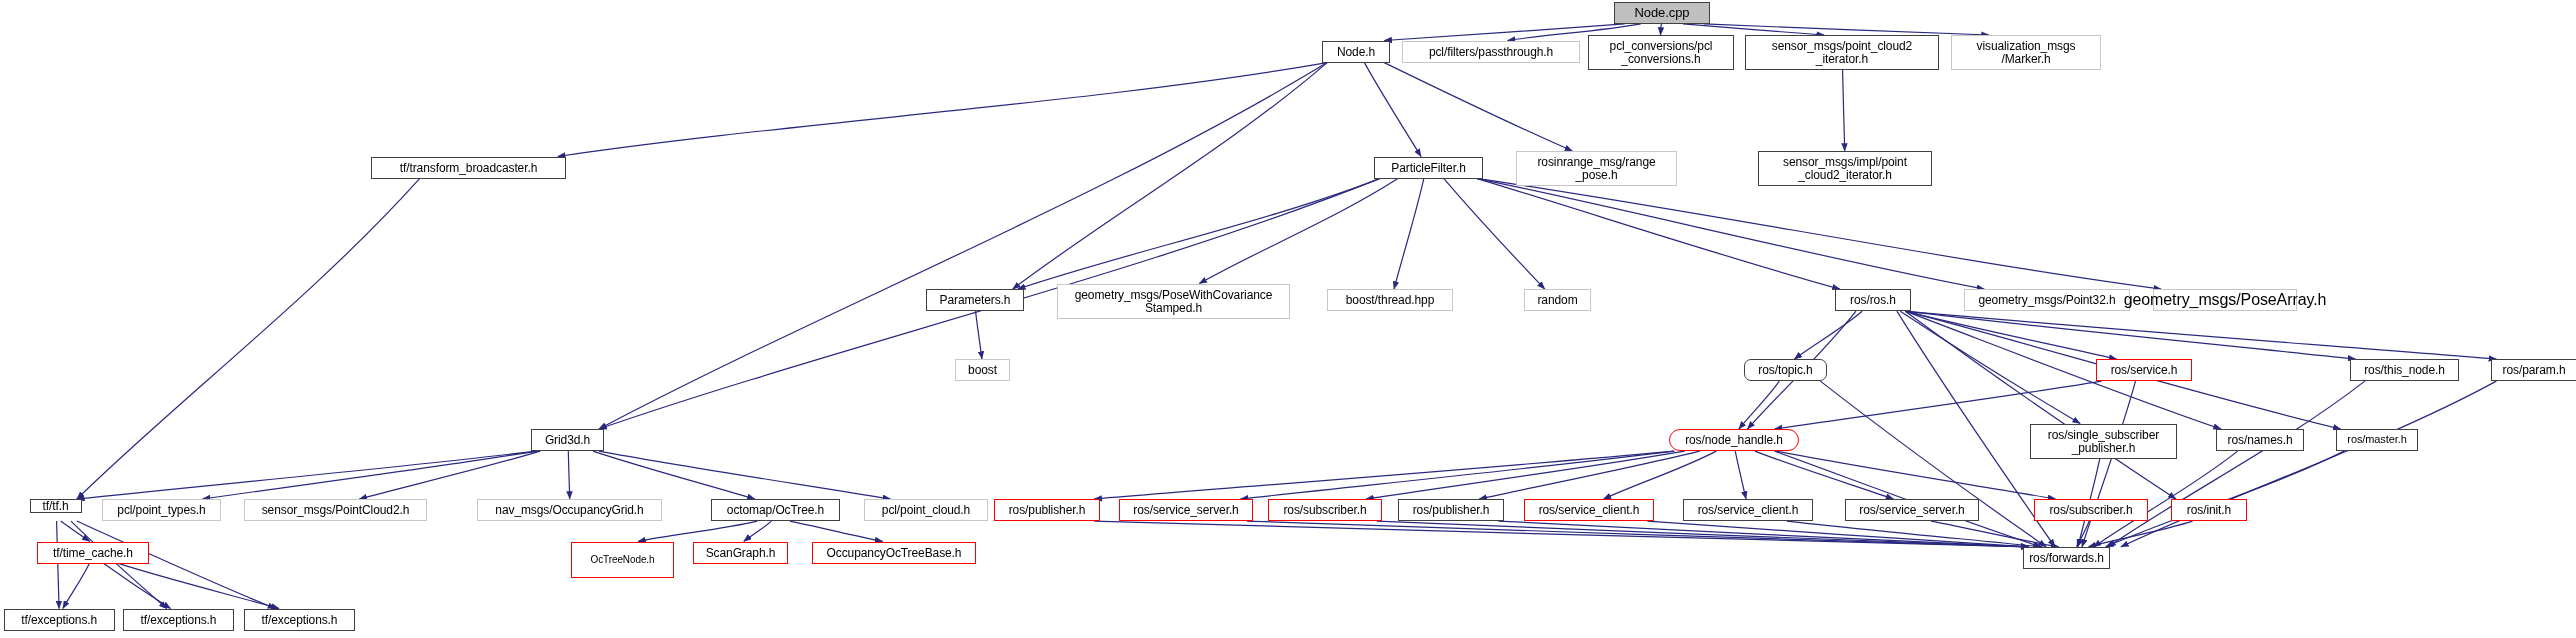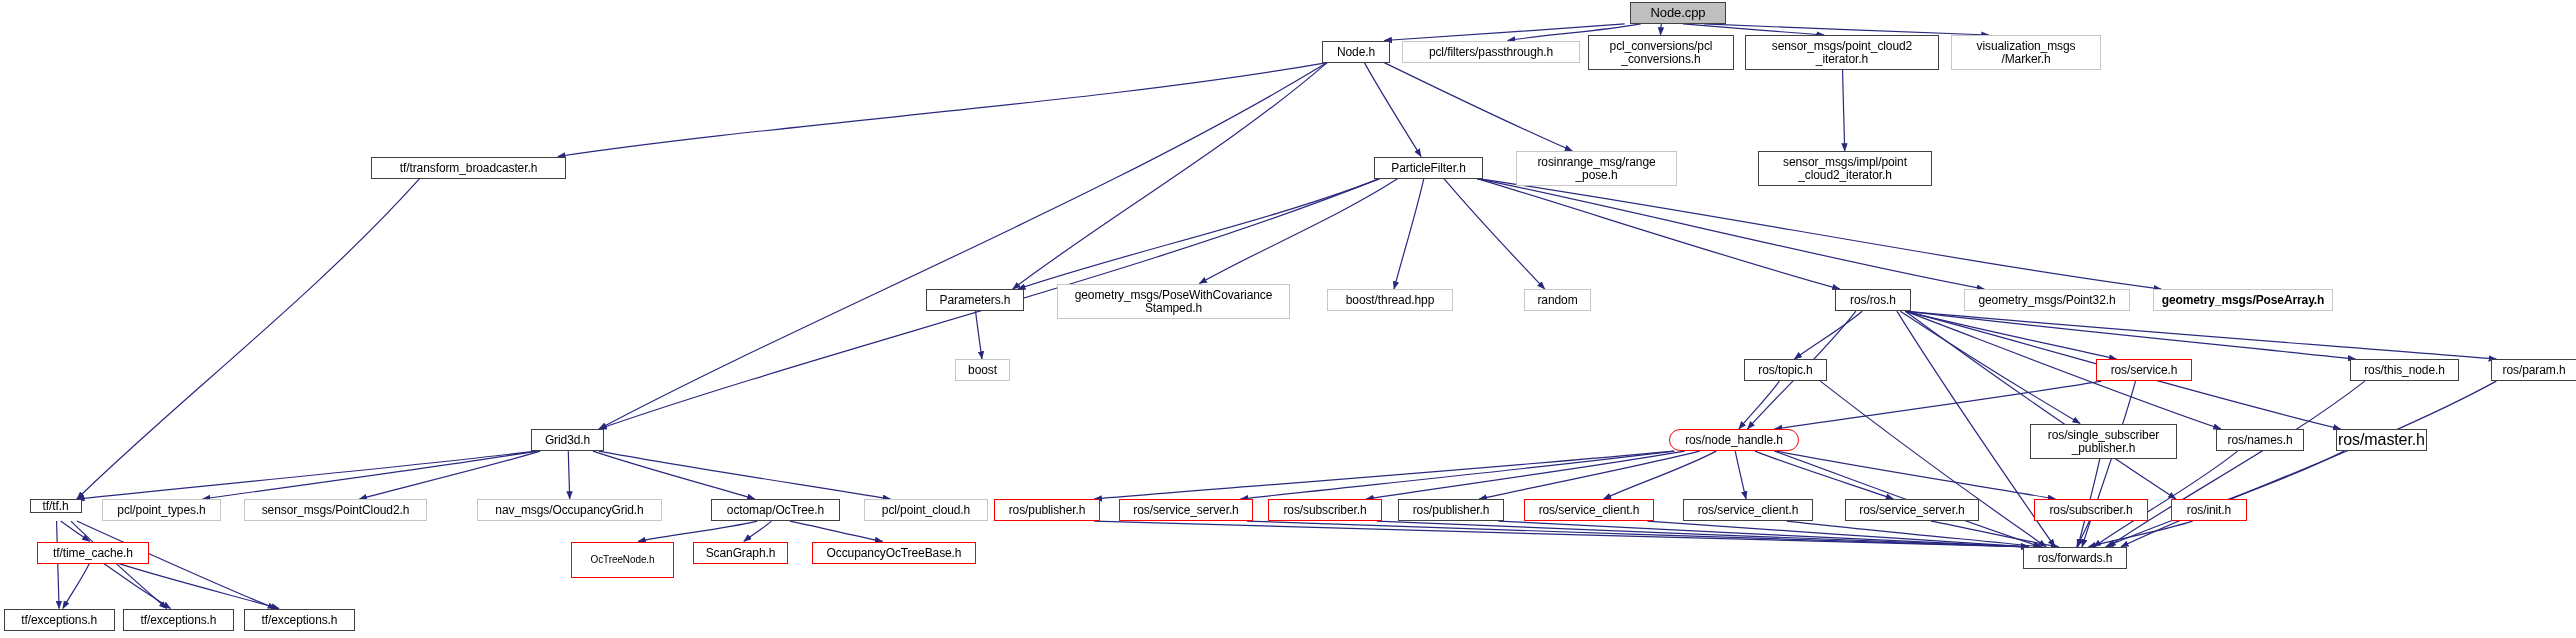--- a/index.html
+++ b/index.html
@@ -112,21 +112,21 @@
         <path d="M2280.34,498 C2273.203,531.8762976545415 2263.6870000000004,564.3098656887302 2256.55,594" marker-end="url(#arrow)"></path>
         <path d="M2429.94,490 C2383.023,527.7076661316348 2320.467,561.1096803852229 2273.55,594" marker-end="url(#arrow)"></path>
         <path d="M2545.66,490 C2467.9719999999998,528.8482902688853 2364.388,560.2884310064026 2286.7,594" marker-end="url(#arrow)"></path>
         <path d="M2568.1,414 C2484.4449999999997,479.34874458609164 2372.9049999999997,537.012903898014 2289.25,594" marker-end="url(#arrow)"></path>
         <path d="M2711,414 C2588.69,480.7708405166994 2425.61,535.9889948279764 2303.3,594" marker-end="url(#arrow)"></path>
         <path d="M2319.06,414 C2301.627,477.56434359614354 2278.383,538.2976726107767 2260.95,594" marker-end="url(#arrow)"></path>
         <path d="M1976.74,414 C2050.333,471.3966914875828 2148.4570000000003,542.7383821289404 2222.05,594" marker-end="url(#arrow)"></path>
       </g>
   </svg>
   <div id="node-layer">
-      <div class="node n-root" style="left: 1614px; top: 1.8px; width: 96px; height: 22px; font-size: 13px; margin-left: 16px;">Node.cpp</div>
+      <div class="node n-root" style="left: 1614px; top: 1.8px; width: 96px; height: 22px; font-size: 13px;">Node.cpp</div>
       <div class="node n-black" style="left: 1322px; top: 41px; width: 68px; height: 22px; font-size: 12px;">Node.h</div>
       <div class="node n-gray" style="left: 1402px; top: 41px; width: 178px; height: 22px; font-size: 12px;">pcl/filters/passthrough.h</div>
       <div class="node n-black" style="left: 1588px; top: 35px; width: 146px; height: 35px; font-size: 12px;">pcl_conversions/pcl
 _conversions.h</div>
       <div class="node n-black" style="left: 1745px; top: 35px; width: 194px; height: 35px; font-size: 12px;">sensor_msgs/point_cloud2
 _iterator.h</div>
       <div class="node n-gray" style="left: 1951px; top: 35px; width: 150px; height: 35px; font-size: 12px;">visualization_msgs
 /Marker.h</div>
       <div class="node n-black" style="left: 371px; top: 157px; width: 195px; height: 22px; font-size: 12px;">tf/transform_broadcaster.h</div>
       <div class="node n-black" style="left: 1374px; top: 157px; width: 109px; height: 22px; font-size: 12px;">ParticleFilter.h</div>
@@ -134,50 +134,50 @@
 _pose.h</div>
       <div class="node n-black" style="left: 1758px; top: 151px; width: 174px; height: 35px; font-size: 12px;">sensor_msgs/impl/point
 _cloud2_iterator.h</div>
       <div class="node n-black" style="left: 926px; top: 289px; width: 98px; height: 22px; font-size: 12px;">Parameters.h</div>
       <div class="node n-gray" style="left: 1057px; top: 284px; width: 233px; height: 35px; font-size: 12px;">geometry_msgs/PoseWithCovariance
 Stamped.h</div>
       <div class="node n-gray" style="left: 1327px; top: 289px; width: 126px; height: 22px; font-size: 12px;">boost/thread.hpp</div>
       <div class="node n-gray" style="left: 1524px; top: 289px; width: 67px; height: 22px; font-size: 12px; text-align: center;">random</div>
       <div class="node n-black" style="left: 1835px; top: 289px; width: 76px; height: 22px; font-size: 12px;">ros/ros.h</div>
       <div class="node n-gray" style="left: 1964px; top: 289px; width: 166px; height: 22px; font-size: 12px;">geometry_msgs/Point32.h</div>
-      <div class="node n-gray" style="left: 2153px; top: 289px; width: 180px; height: 22px; font-size: 12px; font-weight: bold;">geometry_msgs/PoseArray.h</div>
+      <div class="node n-gray" style="left: 2153px; top: 289px; width: 144px; height: 22px; font-size: 16px;">geometry_msgs/PoseArray.h</div>
       <div class="node n-gray" style="left: 955px; top: 359px; width: 55px; height: 22px; font-size: 12px;">boost</div>
-      <div class="node n-black" style="left: 1744px; top: 359px; width: 83px; height: 22px; font-size: 12px;">ros/topic.h</div>
+      <div class="node n-black" style="left: 1744px; top: 359px; width: 83px; height: 22px; font-size: 12px; border-radius: 7px;">ros/topic.h</div>
       <div class="node n-red" style="left: 2096px; top: 359px; width: 96px; height: 22px; font-size: 12px;">ros/service.h</div>
       <div class="node n-black" style="left: 2350px; top: 359px; width: 109px; height: 22px; font-size: 12px;">ros/this_node.h</div>
       <div class="node n-black" style="left: 2491px; top: 359px; width: 86px; height: 22px; font-size: 12px;">ros/param.h</div>
       <div class="node n-black" style="left: 531px; top: 429px; width: 73px; height: 22px; font-size: 12px;">Grid3d.h</div>
       <div class="node n-red" style="left: 1669px; top: 429px; width: 130px; height: 22px; font-size: 12px; border-radius: 11px;">ros/node_handle.h</div>
       <div class="node n-black" style="left: 2030px; top: 424px; width: 147px; height: 35px; font-size: 12px;">ros/single_subscriber
 _publisher.h</div>
       <div class="node n-black" style="left: 2216px; top: 429px; width: 88px; height: 22px; font-size: 12px;">ros/names.h</div>
-      <div class="node n-black" style="left: 2336px; top: 429px; width: 91px; height: 22px; font-size: 16px;">ros/master.h</div>
+      <div class="node n-black" style="left: 2336px; top: 429px; width: 82px; height: 22px; font-size: 11px;">ros/master.h</div>
       <div class="node n-black" style="left: 29.5px; top: 499px; width: 52px; height: 14px; font-size: 12px;">tf/tf.h</div>
       <div class="node n-gray" style="left: 102px; top: 499px; width: 119px; height: 22px; font-size: 12px;">pcl/point_types.h</div>
       <div class="node n-gray" style="left: 244px; top: 499px; width: 183px; height: 22px; font-size: 12px;">sensor_msgs/PointCloud2.h</div>
       <div class="node n-gray" style="left: 477px; top: 499px; width: 185px; height: 22px; font-size: 12px;">nav_msgs/OccupancyGrid.h</div>
       <div class="node n-black" style="left: 711px; top: 499px; width: 129px; height: 22px; font-size: 12px;">octomap/OcTree.h</div>
       <div class="node n-gray" style="left: 864px; top: 499px; width: 124px; height: 22px; font-size: 12px;">pcl/point_cloud.h</div>
       <div class="node n-red" style="left: 994px; top: 499px; width: 106px; height: 22px; font-size: 12px;">ros/publisher.h</div>
       <div class="node n-red" style="left: 1119px; top: 499px; width: 134px; height: 22px; font-size: 12px;">ros/service_server.h</div>
       <div class="node n-red" style="left: 1268px; top: 499px; width: 114px; height: 22px; font-size: 12px;">ros/subscriber.h</div>
       <div class="node n-black" style="left: 1398px; top: 499px; width: 106px; height: 22px; font-size: 12px;">ros/publisher.h</div>
       <div class="node n-red" style="left: 1524px; top: 499px; width: 130px; height: 22px; font-size: 12px;">ros/service_client.h</div>
       <div class="node n-black" style="left: 1683px; top: 499px; width: 130px; height: 22px; font-size: 12px;">ros/service_client.h</div>
       <div class="node n-black" style="left: 1845px; top: 499px; width: 134px; height: 22px; font-size: 12px;">ros/service_server.h</div>
       <div class="node n-red" style="left: 2034px; top: 499px; width: 114px; height: 22px; font-size: 12px;">ros/subscriber.h</div>
       <div class="node n-red" style="left: 2171px; top: 499px; width: 76px; height: 22px; font-size: 12px;">ros/init.h</div>
       <div class="node n-red" style="left: 37px; top: 542px; width: 112px; height: 22px; font-size: 12px;">tf/time_cache.h</div>
       <div class="node n-red" style="left: 571px; top: 542px; width: 103px; height: 36px; font-size: 10px;">OcTreeNode.h</div>
       <div class="node n-red" style="left: 693px; top: 542px; width: 95px; height: 22px; font-size: 12px;">ScanGraph.h</div>
       <div class="node n-red" style="left: 812px; top: 542px; width: 164px; height: 22px; font-size: 12px;">OccupancyOcTreeBase.h</div>
-      <div class="node n-black" style="left: 2023px; top: 547px; width: 104px; height: 22px; font-size: 12px;">ros/forwards.h</div>
+      <div class="node n-black" style="left: 2023px; top: 547px; width: 87px; height: 22px; font-size: 12px;">ros/forwards.h</div>
       <div class="node n-black" style="left: 3.7px; top: 609px; width: 111px; height: 22px; font-size: 12px;">tf/exceptions.h</div>
       <div class="node n-black" style="left: 123px; top: 609px; width: 111px; height: 22px; font-size: 12px;">tf/exceptions.h</div>
       <div class="node n-black" style="left: 244px; top: 609px; width: 111px; height: 22px; font-size: 12px;">tf/exceptions.h</div>
     </div>
 </div>
 
 
 </body></html>

